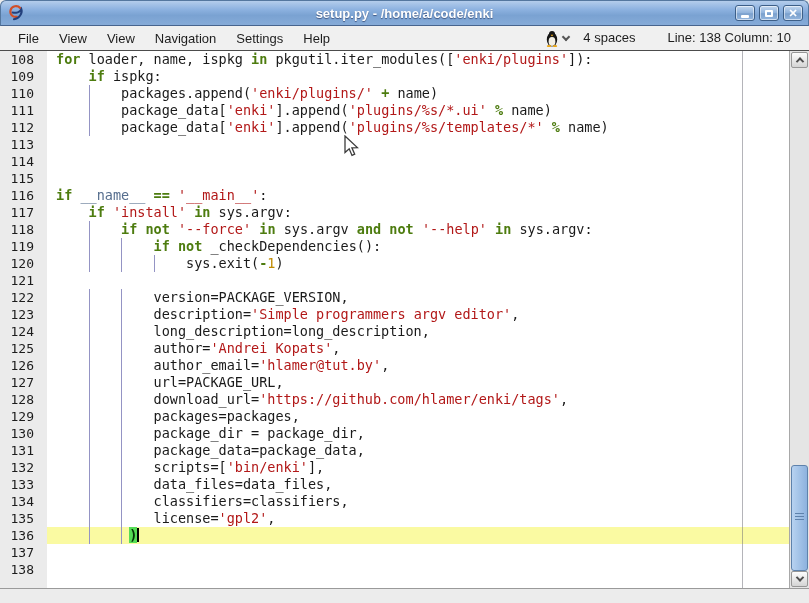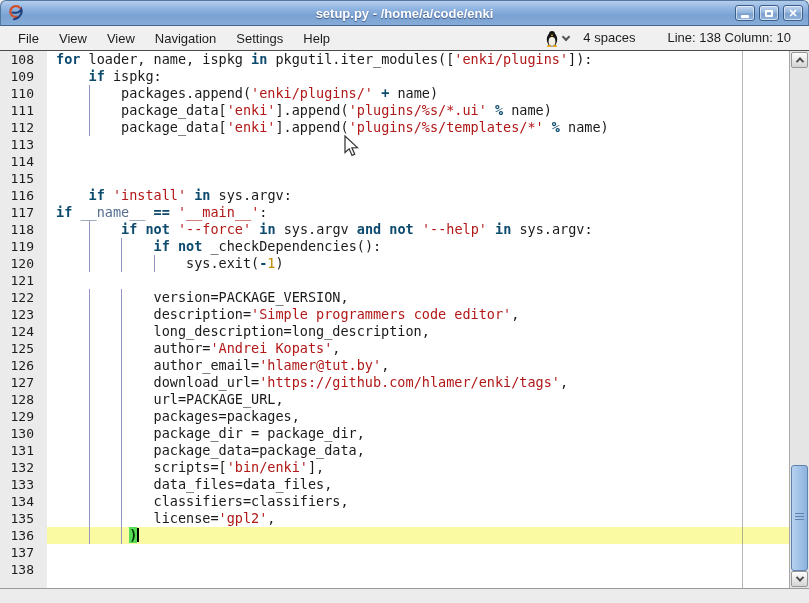--- a/index.html
+++ b/index.html
@@ -54,21 +54,21 @@
   }
   .gnum { height:17px; padding-right:13px; }
   .code-col {
     flex:1; font-family:"DejaVu Sans Mono", monospace;
     font-size:13.5px; line-height:17px; color:#1a1a1a; position:relative;
   }
   .code-line { height:17px; white-space:pre; position:relative; padding-left:9px; }
   .code-line.hl { background:var(--cur-line-bg); }
   .guide { position:absolute; top:0; bottom:0; width:1px; background:var(--guide-col); }
   .seg-p { }
-  .seg-k { font-weight:bold; color:#0c4a6e; }
+  .seg-k { font-weight:bold; color:#4d7c0f; }
   .seg-s { color:var(--str-col); }
   .seg-n { color:var(--num-col); }
   .seg-v { color:var(--spec-col); }
   .seg-b { background:var(--brk-bg); color:#063306; font-weight:bold; }
   .caret { display:inline-block; width:2px; height:14px; background:#000; vertical-align:-2px; }
   .edge-line { position:absolute; left:742px; top:0; bottom:0; width:1px; background:rgba(105,105,115,.5); }
 
   
   .scrollbar { width:20px; background:#e5e5e5; border-left:1px solid #a8a8a8; position:relative; }
   .sb-btn {
@@ -177,33 +177,33 @@
     </div>
   <div class="code-col" id="codecol">
       <div class="code-line"><span class="seg-k">for</span><span class="seg-p"> loader, name, ispkg </span><span class="seg-k">in</span><span class="seg-p"> pkgutil.iter_modules([</span><span class="seg-s">'enki/plugins'</span><span class="seg-p">]):</span></div>
       <div class="code-line"><span class="seg-p">    </span><span class="seg-k">if</span><span class="seg-p"> ispkg:</span></div>
       <div class="code-line"><span class="guide" style="left: calc(4ch + 9px);"></span><span class="seg-p">        packages.append(</span><span class="seg-s">'enki/plugins/'</span><span class="seg-p"> </span><span class="seg-k">+</span><span class="seg-p"> name)</span></div>
       <div class="code-line"><span class="guide" style="left: calc(4ch + 9px);"></span><span class="seg-p">        package_data[</span><span class="seg-s">'enki'</span><span class="seg-p">].append(</span><span class="seg-s">'plugins/%s/*.ui'</span><span class="seg-p"> </span><span class="seg-k">%</span><span class="seg-p"> name)</span></div>
       <div class="code-line"><span class="guide" style="left: calc(4ch + 9px);"></span><span class="seg-p">        package_data[</span><span class="seg-s">'enki'</span><span class="seg-p">].append(</span><span class="seg-s">'plugins/%s/templates/*'</span><span class="seg-p"> </span><span class="seg-k">%</span><span class="seg-p"> name)</span></div>
       <div class="code-line"></div>
       <div class="code-line"></div>
       <div class="code-line"></div>
+      <div class="code-line"><span class="seg-k">if</span><span class="seg-p"> </span><span class="seg-v">__name__</span><span class="seg-p"> </span><span class="seg-k">==</span><span class="seg-p"> </span><span class="seg-s">'__main__'</span><span class="seg-p">:</span></div>
       <div class="code-line"><span class="seg-p">    </span><span class="seg-k">if</span><span class="seg-p"> </span><span class="seg-s">'install'</span><span class="seg-p"> </span><span class="seg-k">in</span><span class="seg-p"> sys.argv:</span></div>
-      <div class="code-line"><span class="seg-k">if</span><span class="seg-p"> </span><span class="seg-v">__name__</span><span class="seg-p"> </span><span class="seg-k">==</span><span class="seg-p"> </span><span class="seg-s">'__main__'</span><span class="seg-p">:</span></div>
       <div class="code-line"><span class="guide" style="left: calc(4ch + 9px);"></span><span class="seg-p">        </span><span class="seg-k">if</span><span class="seg-p"> </span><span class="seg-k">not</span><span class="seg-p"> </span><span class="seg-s">'--force'</span><span class="seg-p"> </span><span class="seg-k">in</span><span class="seg-p"> sys.argv </span><span class="seg-k">and</span><span class="seg-p"> </span><span class="seg-k">not</span><span class="seg-p"> </span><span class="seg-s">'--help'</span><span class="seg-p"> </span><span class="seg-k">in</span><span class="seg-p"> sys.argv:</span></div>
       <div class="code-line"><span class="guide" style="left: calc(4ch + 9px);"></span><span class="guide" style="left: calc(8ch + 9px);"></span><span class="seg-p">            </span><span class="seg-k">if</span><span class="seg-p"> </span><span class="seg-k">not</span><span class="seg-p"> _checkDependencies():</span></div>
       <div class="code-line"><span class="guide" style="left: calc(4ch + 9px);"></span><span class="guide" style="left: calc(8ch + 9px);"></span><span class="guide" style="left: calc(12ch + 9px);"></span><span class="seg-p">                sys.exit(</span><span class="seg-k">-</span><span class="seg-n">1</span><span class="seg-p">)</span></div>
       <div class="code-line"></div>
       <div class="code-line"><span class="guide" style="left: calc(4ch + 9px);"></span><span class="guide" style="left: calc(8ch + 9px);"></span><span class="seg-p">            version=PACKAGE_VERSION,</span></div>
-      <div class="code-line"><span class="guide" style="left: calc(4ch + 9px);"></span><span class="guide" style="left: calc(8ch + 9px);"></span><span class="seg-p">            description=</span><span class="seg-s">'Simple programmers code editor'</span><span class="seg-p">,</span></div>
+      <div class="code-line"><span class="guide" style="left: calc(4ch + 9px);"></span><span class="guide" style="left: calc(8ch + 9px);"></span><span class="seg-p">            description=</span><span class="seg-s">'Simple programmers argv editor'</span><span class="seg-p">,</span></div>
       <div class="code-line"><span class="guide" style="left: calc(4ch + 9px);"></span><span class="guide" style="left: calc(8ch + 9px);"></span><span class="seg-p">            long_description=long_description,</span></div>
       <div class="code-line"><span class="guide" style="left: calc(4ch + 9px);"></span><span class="guide" style="left: calc(8ch + 9px);"></span><span class="seg-p">            author=</span><span class="seg-s">'Andrei Kopats'</span><span class="seg-p">,</span></div>
       <div class="code-line"><span class="guide" style="left: calc(4ch + 9px);"></span><span class="guide" style="left: calc(8ch + 9px);"></span><span class="seg-p">            author_email=</span><span class="seg-s">'hlamer@tut.by'</span><span class="seg-p">,</span></div>
+      <div class="code-line"><span class="guide" style="left: calc(4ch + 9px);"></span><span class="guide" style="left: calc(8ch + 9px);"></span><span class="seg-p">            url=PACKAGE_URL,</span></div>
       <div class="code-line"><span class="guide" style="left: calc(4ch + 9px);"></span><span class="guide" style="left: calc(8ch + 9px);"></span><span class="seg-p">            download_url=</span><span class="seg-s">'https://github.com/hlamer/enki/tags'</span><span class="seg-p">,</span></div>
-      <div class="code-line"><span class="guide" style="left: calc(4ch + 9px);"></span><span class="guide" style="left: calc(8ch + 9px);"></span><span class="seg-p">            url=PACKAGE_URL,</span></div>
       <div class="code-line"><span class="guide" style="left: calc(4ch + 9px);"></span><span class="guide" style="left: calc(8ch + 9px);"></span><span class="seg-p">            packages=packages,</span></div>
       <div class="code-line"><span class="guide" style="left: calc(4ch + 9px);"></span><span class="guide" style="left: calc(8ch + 9px);"></span><span class="seg-p">            package_dir = package_dir,</span></div>
       <div class="code-line"><span class="guide" style="left: calc(4ch + 9px);"></span><span class="guide" style="left: calc(8ch + 9px);"></span><span class="seg-p">            package_data=package_data,</span></div>
       <div class="code-line"><span class="guide" style="left: calc(4ch + 9px);"></span><span class="guide" style="left: calc(8ch + 9px);"></span><span class="seg-p">            scripts=[</span><span class="seg-s">'bin/enki'</span><span class="seg-p">],</span></div>
       <div class="code-line"><span class="guide" style="left: calc(4ch + 9px);"></span><span class="guide" style="left: calc(8ch + 9px);"></span><span class="seg-p">            data_files=data_files,</span></div>
       <div class="code-line"><span class="guide" style="left: calc(4ch + 9px);"></span><span class="guide" style="left: calc(8ch + 9px);"></span><span class="seg-p">            classifiers=classifiers,</span></div>
       <div class="code-line"><span class="guide" style="left: calc(4ch + 9px);"></span><span class="guide" style="left: calc(8ch + 9px);"></span><span class="seg-p">            license=</span><span class="seg-s">'gpl2'</span><span class="seg-p">,</span></div>
       <div class="code-line hl"><span class="guide" style="left: calc(4ch + 9px);"></span><span class="guide" style="left: calc(8ch + 9px);"></span><span class="seg-p">         </span><span class="seg-b">)</span><span class="caret"></span></div>
     </div>
   <div class="edge-line"></div>

